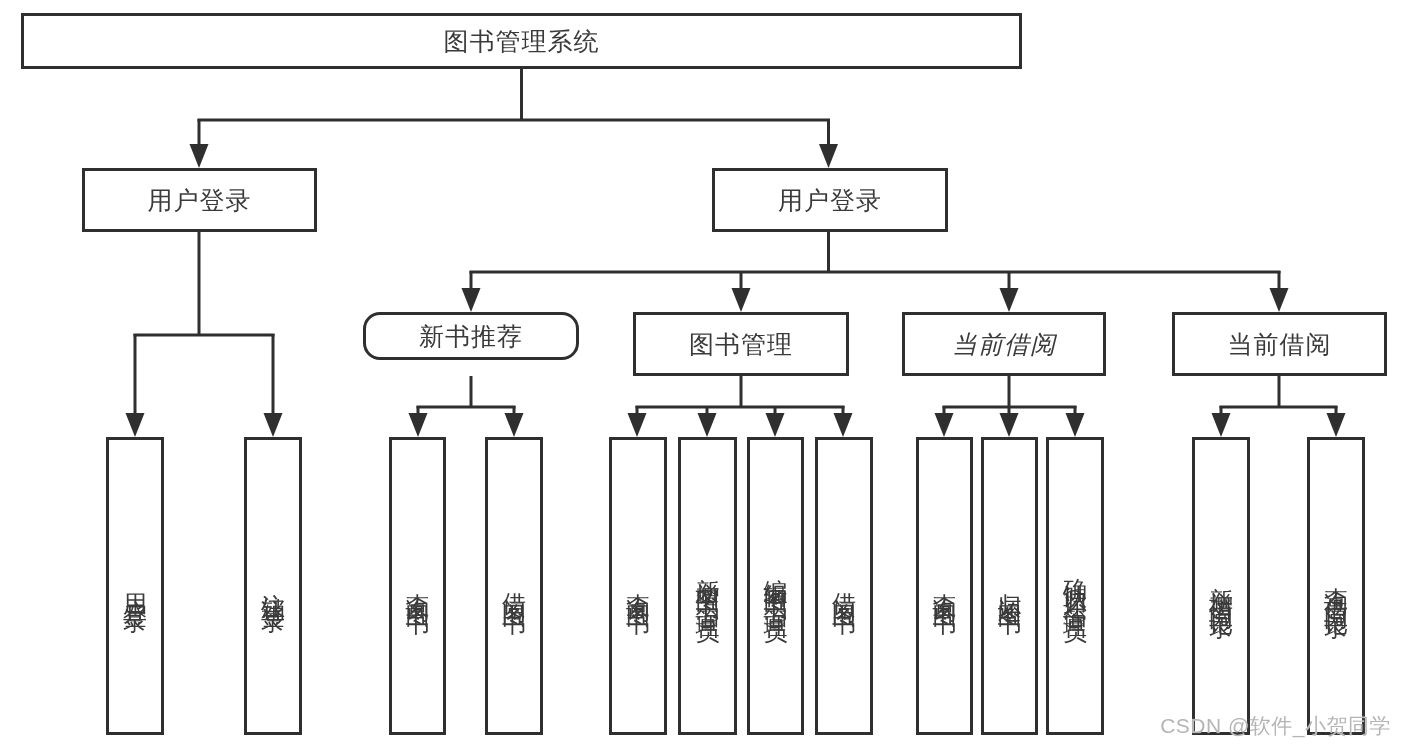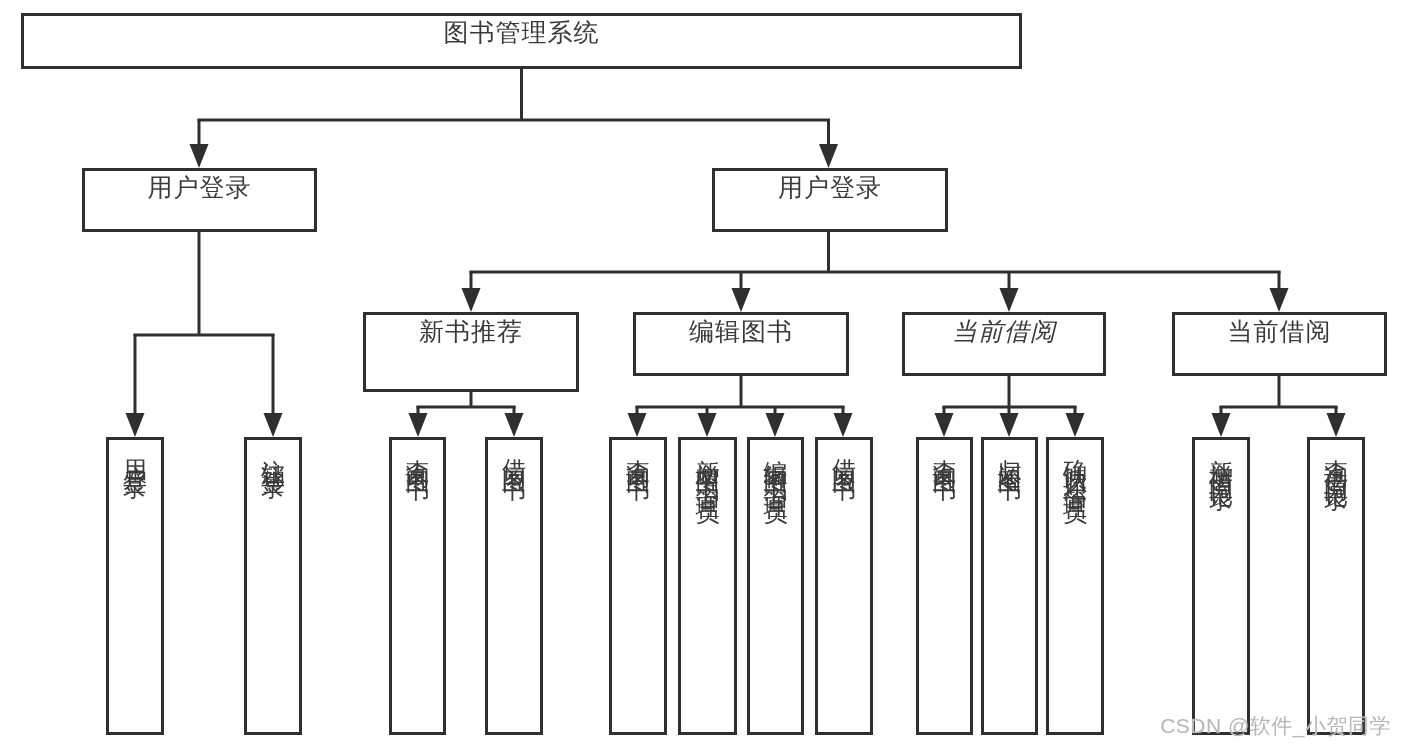--- a/index.html
+++ b/index.html
@@ -20,41 +20,42 @@
     left: 0; top: 0;
     width: 1405px; height: 747px;
     z-index: 1;
   }
   .node {
     position: absolute;
     box-sizing: border-box;
     background: #ffffff;
     border: 3px solid #2f2f2f;
     display: flex;
+    align-items: center;
     justify-content: center;
     color: #3a3a3a;
     z-index: 2;
   }
   .node-h {
     font-size: 25px;
     letter-spacing: 1px;
     white-space: nowrap;
   }
   .node-v .vtext {
     writing-mode: vertical-rl;
     text-orientation: mixed;
     font-size: 24px;
     letter-spacing: 6px;
     line-height: 1;
     color: #3a3a3a;
   }
   .root   { left: 21px;   top: 13px;  width: 1001px; height: 56px; }
   .lvl2-a { left: 82px;   top: 168px; width: 235px;  height: 64px; }
   .lvl2-b { left: 712px;  top: 168px; width: 236px;  height: 64px; }
-  .lvl3-0 { left: 363px;  top: 312px; width: 216px;  height: 80px; }
+  .lvl3-0 { left: 363px;  top: 312px; width: 216px;  height: 48px; border-radius: 17px; }
   .lvl3-1 { left: 633px;  top: 312px; width: 216px;  height: 64px; }
   .lvl3-2 { left: 902px;  top: 312px; width: 204px;  height: 64px; font-style: italic; }
   .lvl3-3 { left: 1172px; top: 312px; width: 215px;  height: 64px; }
   .leaf   { top: 437px; height: 298px; }
   .leaf-a0 { left: 106px;  width: 58px; }
   .leaf-a1 { left: 244px;  width: 58px; }
   .leaf-b0 { left: 389px;  width: 57px; }
   .leaf-b1 { left: 485px;  width: 58px; }
   .leaf-c0 { left: 609px;  width: 58px; }
   .leaf-c1 { left: 678px;  width: 59px; }
@@ -164,21 +165,21 @@
     <span>用户登录</span>
   </div>
   <div class="node node-h lvl2-b">
     <span>用户登录</span>
   </div>
 
   <div class="node node-h lvl3-0">
     <span>新书推荐</span>
   </div>
   <div class="node node-h lvl3-1">
-    <span>编辑图书</span>
+    <span>图书管理</span>
   </div>
   <div class="node node-h lvl3-2">
     <span>当前借阅</span>
   </div>
   <div class="node node-h lvl3-3">
     <span>当前借阅</span>
   </div>
 
   <div class="node node-v leaf leaf-a0">
     <span class="vtext">用户登录</span>

